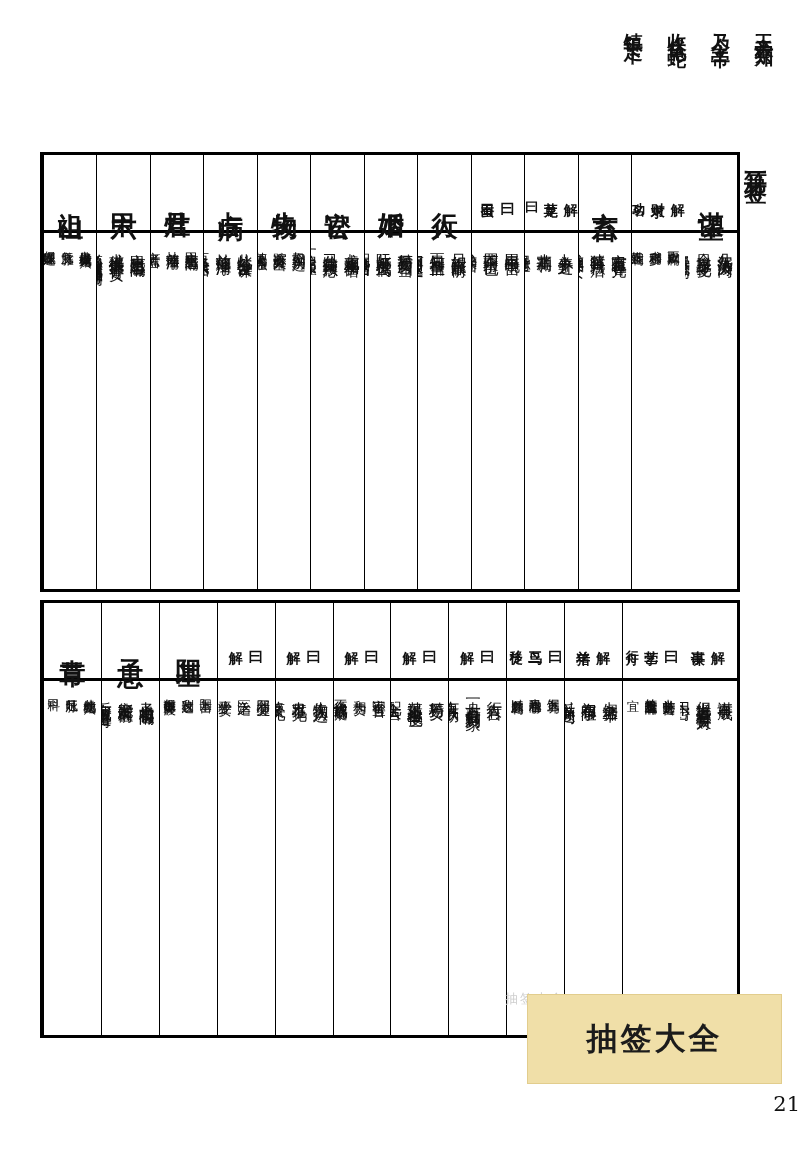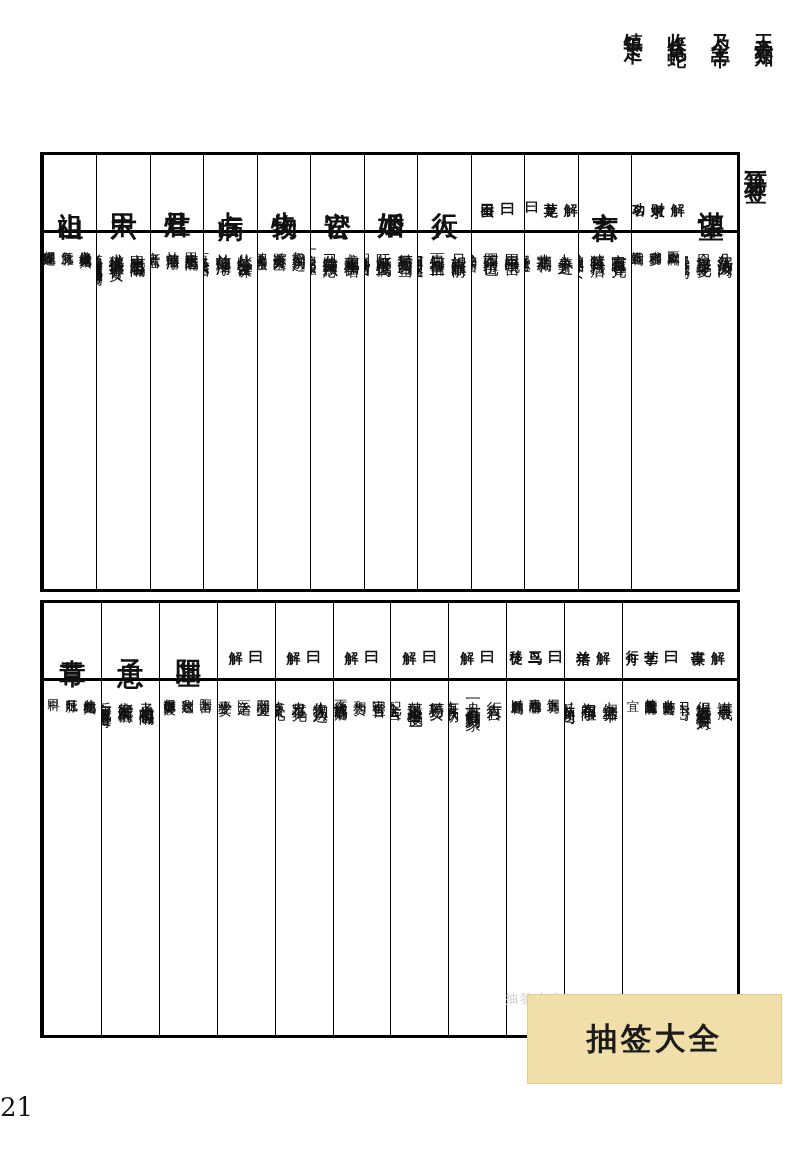--- a/index.html
+++ b/index.html
@@ -140,22 +140,22 @@
     white-space: nowrap;
   }
   .vline.sm { font-size: 13.5px; letter-spacing: 1px; }
   .vline.xs { font-size: 12.5px; letter-spacing: 0.5px; }
 
   
   .page-no {
     position: absolute;
     left: 0; right: 0;
     top: 1092px;
-    text-align: left;
-    font-size: 26px;
+    text-align: right;
+    font-size: 21px;
     font-family: "DejaVu Serif", "Liberation Serif", serif;
   }
 
   
   .watermark {
     position: absolute;
     left: 527px;
     top: 994px;
     width: 253px;
     height: 88px;

